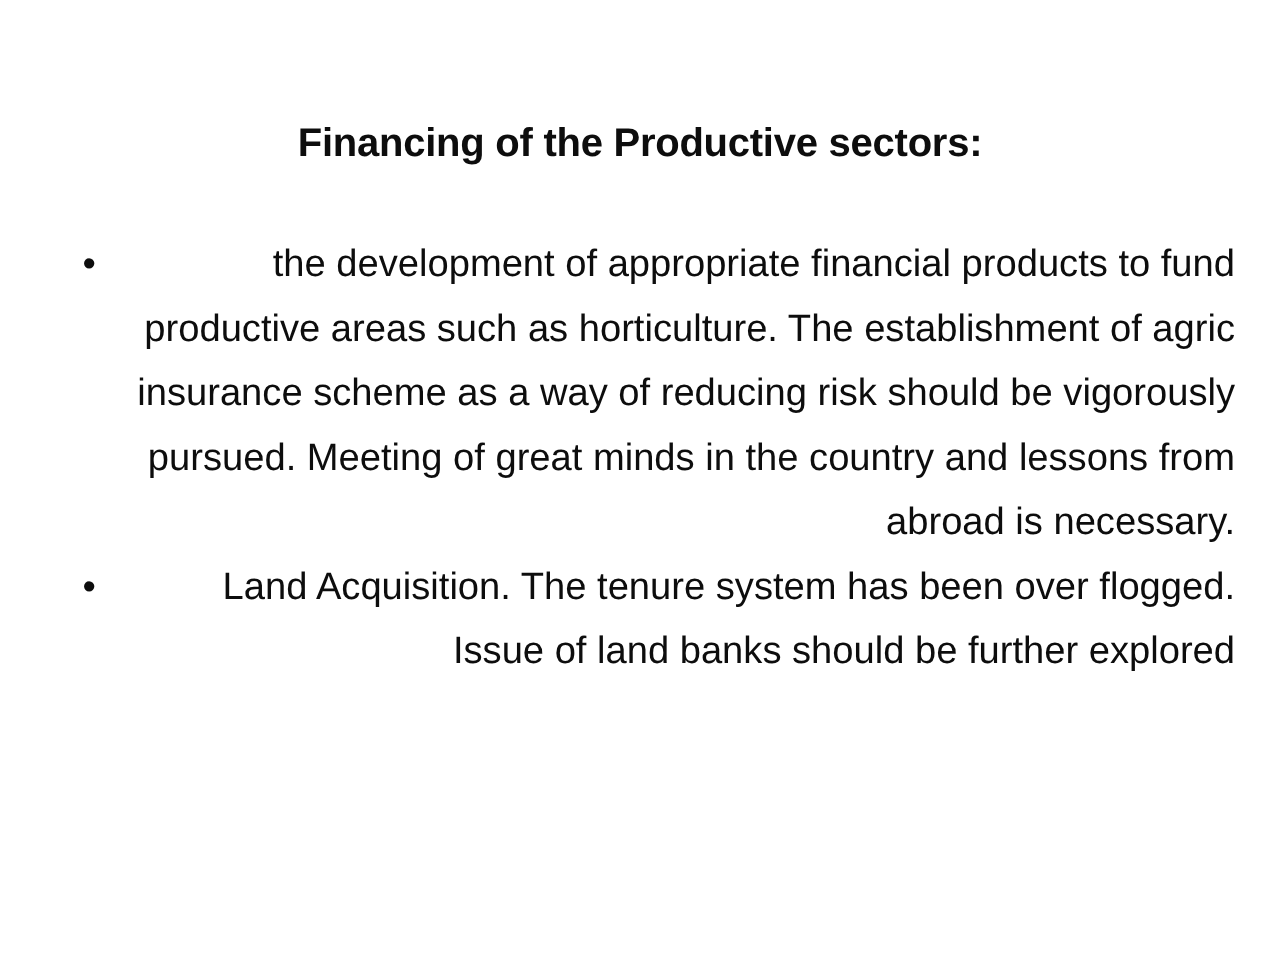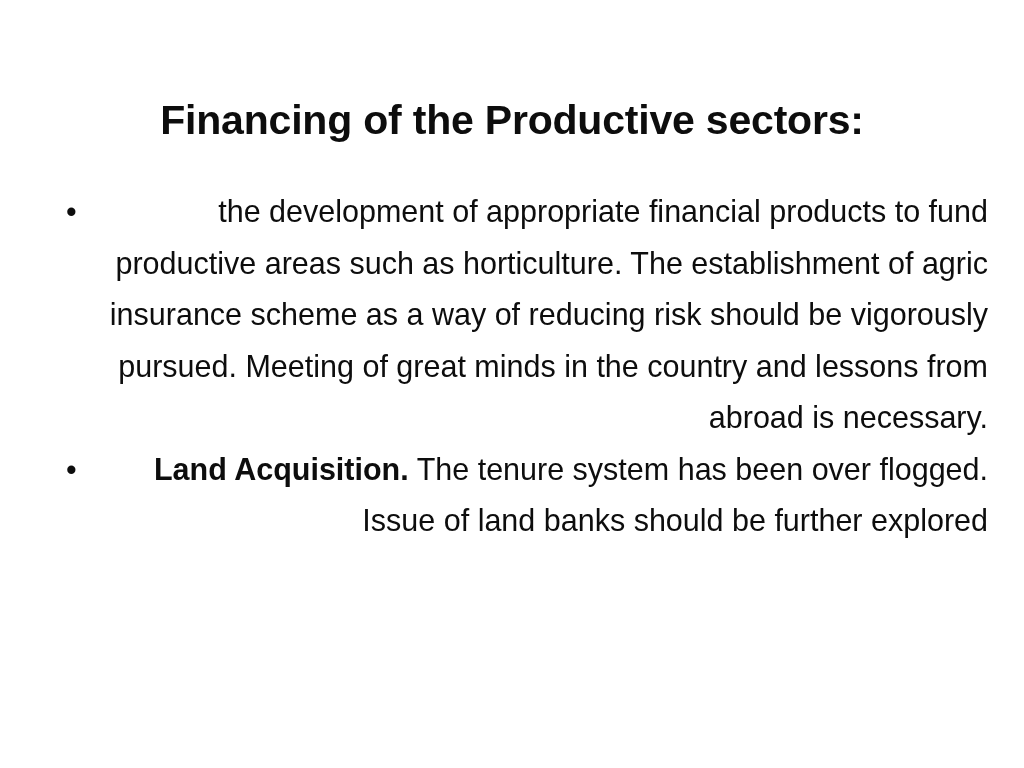--- a/index.html
+++ b/index.html
@@ -23,21 +23,21 @@
     background: #ffffff;
     box-sizing: border-box;
   }
 
   .slide-title {
     position: absolute;
     left: 0;
     top: 68px;
     width: 1024px;
     text-align: center;
-    font-size: 41px;
+    font-size: 32px;
     font-weight: bold;
     line-height: 50px;
     letter-spacing: -0.2px;
     color: #0d0d0d;
     white-space: nowrap;
   }
 
   .body-block {
     position: absolute;
     left: 58px;
@@ -71,21 +71,21 @@
     text-align: left;
     color: #0d0d0d;
   }
 
   .bullet-text {
     display: block;
     text-align: right;
   }
 
   .strong-lead {
-    font-weight: bold;
+    font-weight: normal;
     margin-top: 26px;
   }
 </style>
 </head>
 <body>
 
 <div class="slide">
 
   <h1 class="slide-title">Financing of the Productive sectors:</h1>
 

